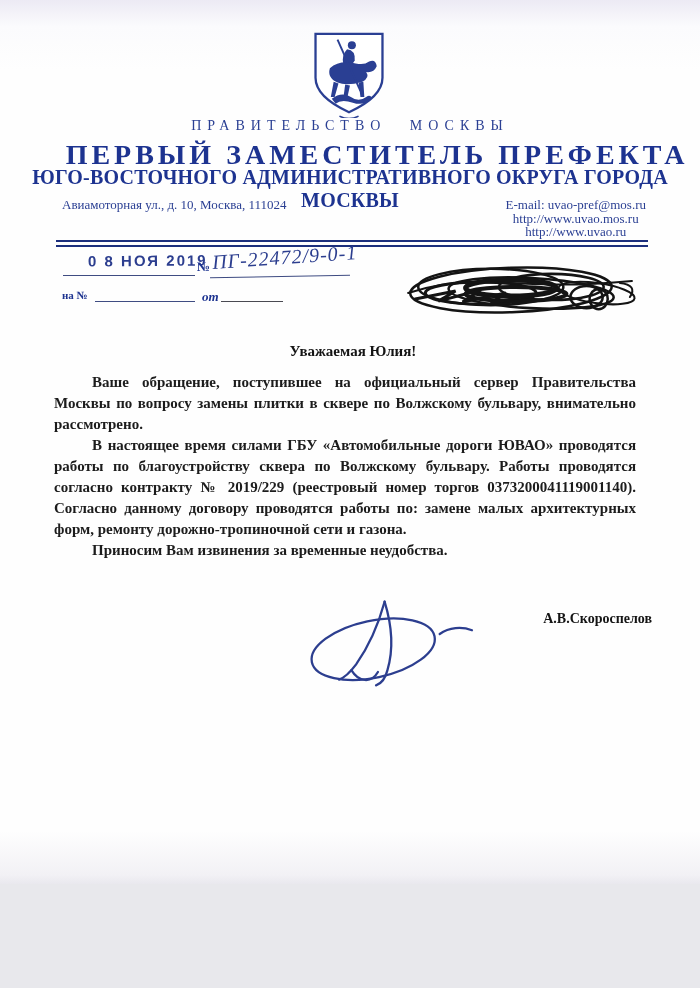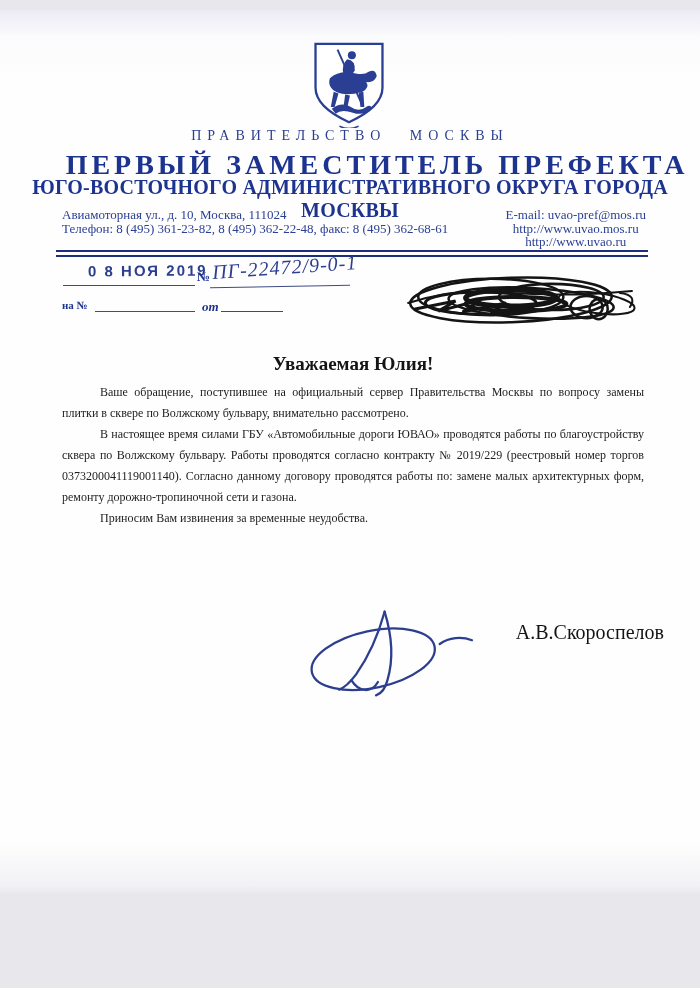--- a/index.html
+++ b/index.html
@@ -3,21 +3,21 @@
 <meta charset="utf-8">
 <style>
   html, body {
     margin: 0; padding: 0;
     background: #e8e8ec;
     font-family: "Liberation Serif", serif;
   }
   .page {
     position: relative;
     width: 700px; height: 884px;
-    margin: 10px auto;
+    margin: 0 auto;
     background:
       linear-gradient(180deg, #eceaf4 0%, #fbfbfd 3%, #fefefe 8%, #fefefe 94%, #f2f1f5 99%, #e9e8ee 100%);
     overflow: hidden;
     color: #1c1c1c;
   }
   
   .emblem {
     position: absolute; left: 308px; top: 30px;
     width: 82px; height: 88px;
   }
@@ -99,38 +99,39 @@
     border-bottom: 1.5px solid #4a4a52;
   }
   .scribble {
     position: absolute; left: 390px; top: 256px;
     width: 252px; height: 68px;
   }
   
   .salutation {
     position: absolute; left: 62px; top: 343px; width: 582px;
     text-align: center;
-    font-size: 19px; font-weight: bold;
+    font-size: 15px; font-weight: bold;
     color: #141414;
   }
   .body-text {
-    position: absolute; left: 62px; top: 372px; width: 582px;
-    font-size: 12px; line-height: 21px;
+    position: absolute; left: 54px; top: 372px; width: 582px;
+    font-size: 15px; line-height: 21px;
     text-align: justify;
     color: #1c1c1c;
+    font-weight: bold;
   }
   .body-text p { margin: 0; text-indent: 38px; }
   
   .signature-ink {
     position: absolute; left: 296px; top: 596px;
     width: 200px; height: 95px;
   }
   .sig-name {
-    position: absolute; right: 36px; top: 611px;
-    font-size: 20px; font-weight: normal;
+    position: absolute; right: 48px; top: 611px;
+    font-size: 14px; font-weight: bold;
     color: #141414;
   }
   
   .footer {
     position: absolute; left: 62px; top: 903px;
     font-size: 10.5px; line-height: 13px;
     color: #3a3a3a;
   }
 </style>
 </head>
@@ -155,21 +156,20 @@
     </svg>
   </div>
 
   <div class="org-name">ПРАВИТЕЛЬСТВО МОСКВЫ</div>
   <div class="lh-title">ПЕРВЫЙ ЗАМЕСТИТЕЛЬ ПРЕФЕКТА</div>
   <div class="lh-subtitle">ЮГО-ВОСТОЧНОГО АДМИНИСТРАТИВНОГО ОКРУГА ГОРОДА МОСКВЫ</div>
 
   <div class="contacts">
     <div class="col-left">
       <div>Авиамоторная ул., д. 10, Москва, 111024</div>
-      <div>Телефон: 8 (495) 361-23-82, 8 (495) 362-22-48, факс: 8 (495) 362-68-61</div>
     </div>
     <div class="col-right">
       <div>E-mail: uvao-pref@mos.ru</div>
       <div>http://www.uvao.mos.ru</div>
       <div>http://www.uvao.ru</div>
     </div>
   </div>
 
   <div class="double-rule"></div>
 

